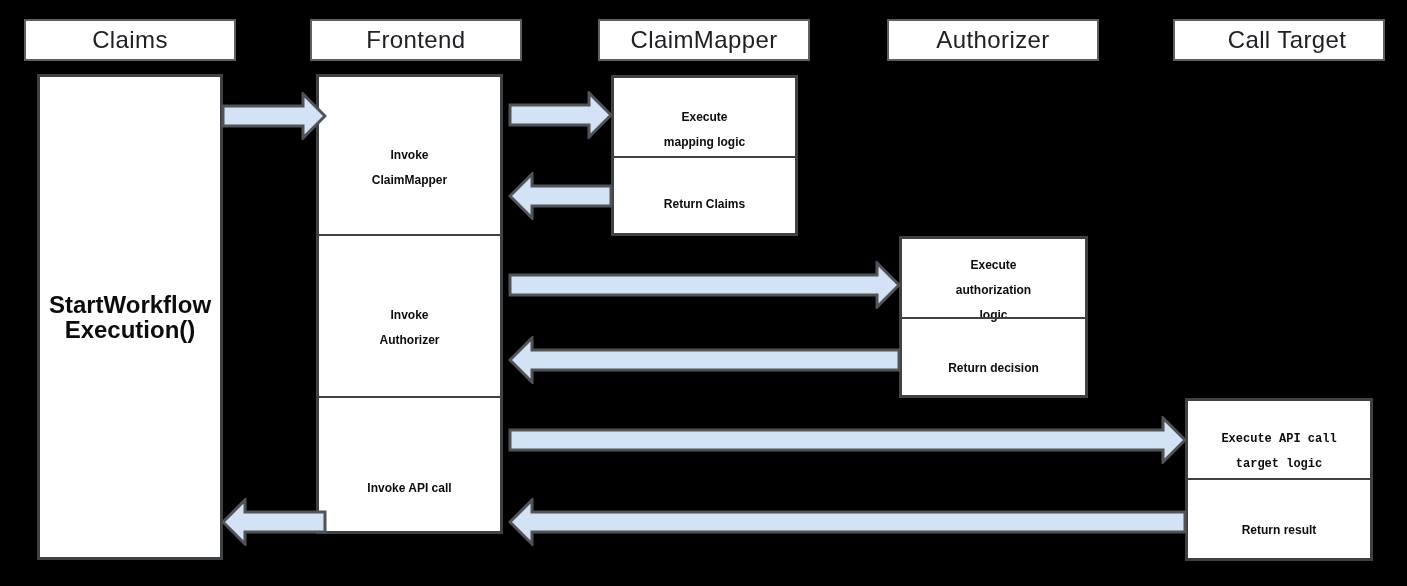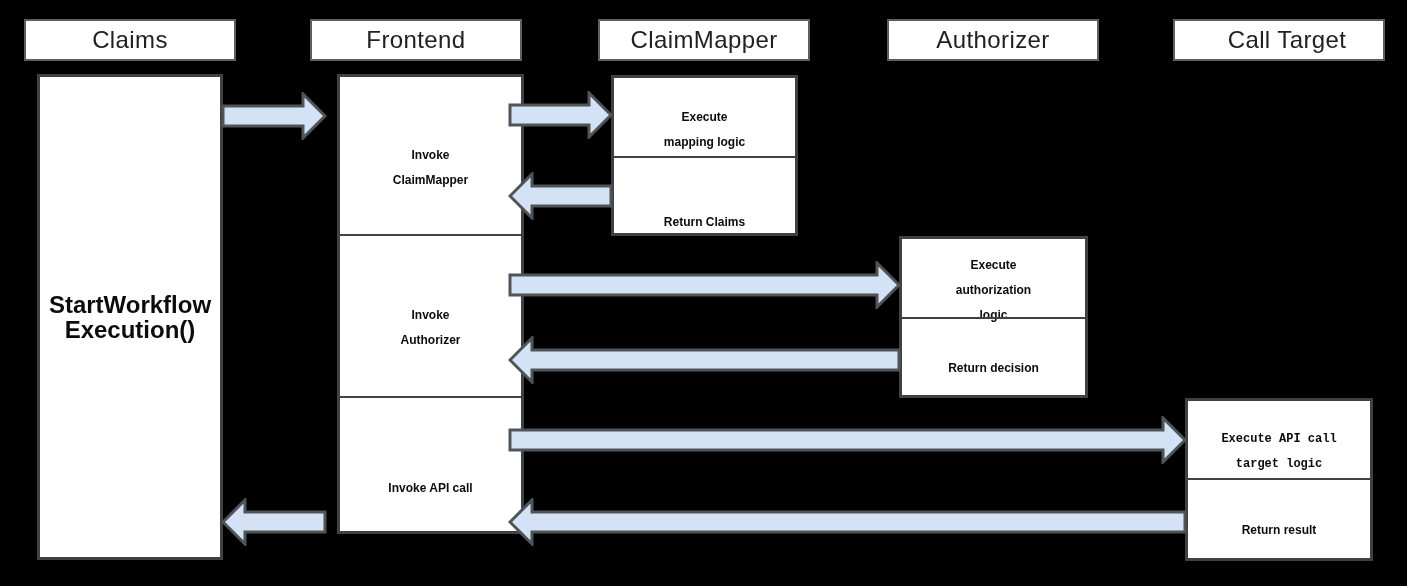--- a/index.html
+++ b/index.html
@@ -26,40 +26,40 @@
   .hdr-frontend{left:310px;}
   .hdr-claimmapper{left:598px;}
   .hdr-authorizer{left:887px;}
   .hdr-calltarget{left:1173px;padding-left:16px;}
 
   .abox{
     position:absolute;background:var(--box-fill);
     border:3px solid var(--box-border);
   }
   .act-caller{left:37px;top:74px;width:186px;height:486px;display:flex;align-items:center;justify-content:center;}
-  .act-frontend{left:337px;top:74px;width:187px;height:460px;}
+  .act-frontend{left:316px;top:74px;width:187px;height:460px;}
   .act-claimmapper{left:611px;top:75px;width:187px;height:161px;}
   .act-authorizer{left:899px;top:236px;width:189px;height:162px;}
   .act-calltarget{left:1185px;top:398px;width:188px;height:163px;}
 
   .sec{
     position:absolute;left:0;right:0;
     display:flex;align-items:center;justify-content:center;
     text-align:center;font-weight:700;font-size:12px;line-height:25px;
     color:var(--label-text);white-space:pre-line;margin-top:12px;
   }
   .label-center{
     text-align:center;font-weight:700;font-size:24px;line-height:25px;
     color:var(--label-text);white-space:pre-line;
   }
   .fe-sec1{top:0;height:158px;}
   .fe-sec2{top:158px;height:162px;}
   .fe-sec3{top:320px;height:158px;}
   .half-top-cm{top:0;height:79px;}
-  .half-bot-cm{top:94px;height:76px;}
+  .half-bot-cm{top:76px;height:76px;}
   .half-top-au{top:0;height:79px;}
   .half-bot-au{top:79px;height:77px;border-radius:26px;}
   .half-top-ct{top:0;height:78px;font-family:Liberation Mono, monospace;}
   .half-bot-ct{top:78px;height:79px;}
 
   .divider{position:absolute;left:0;right:0;height:2px;background:var(--box-border);}
   .fe-div1{top:157px;}
   .fe-div2{top:319px;}
   .cm-div{top:78px;}
   .au-div{top:78px;}

